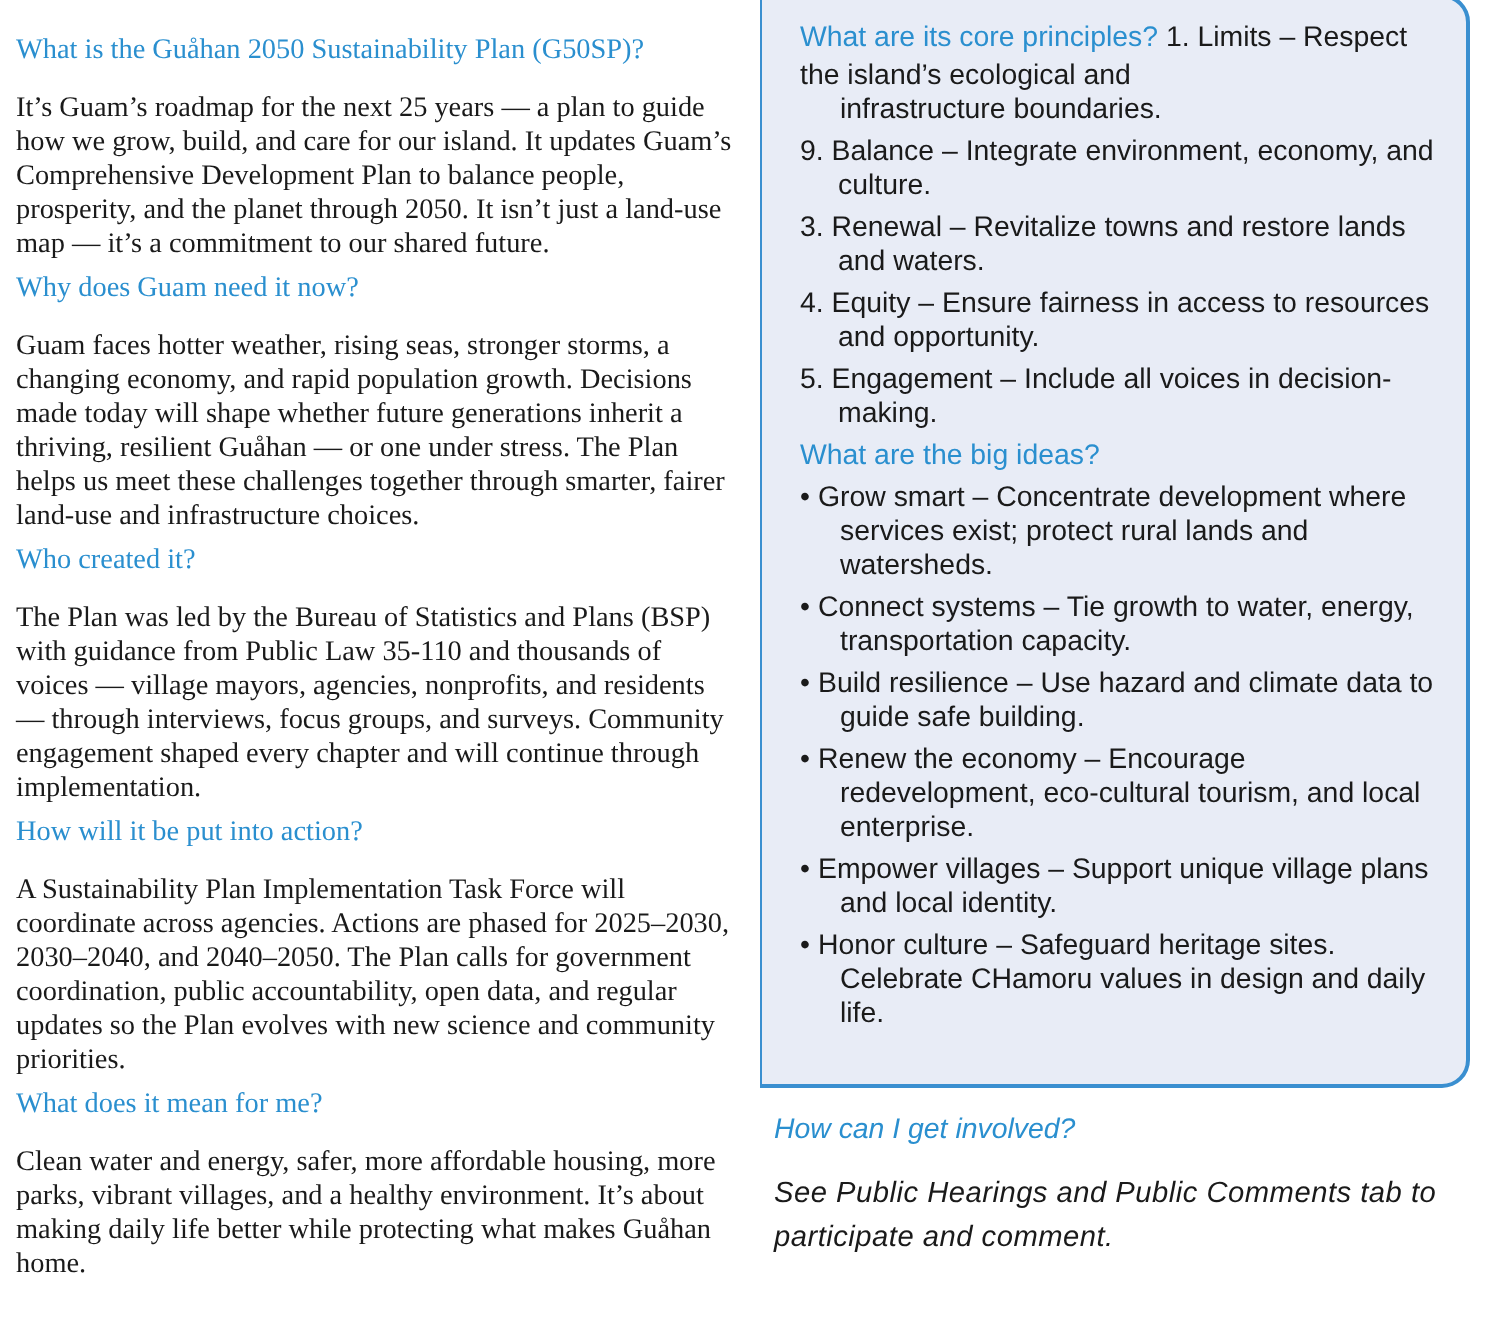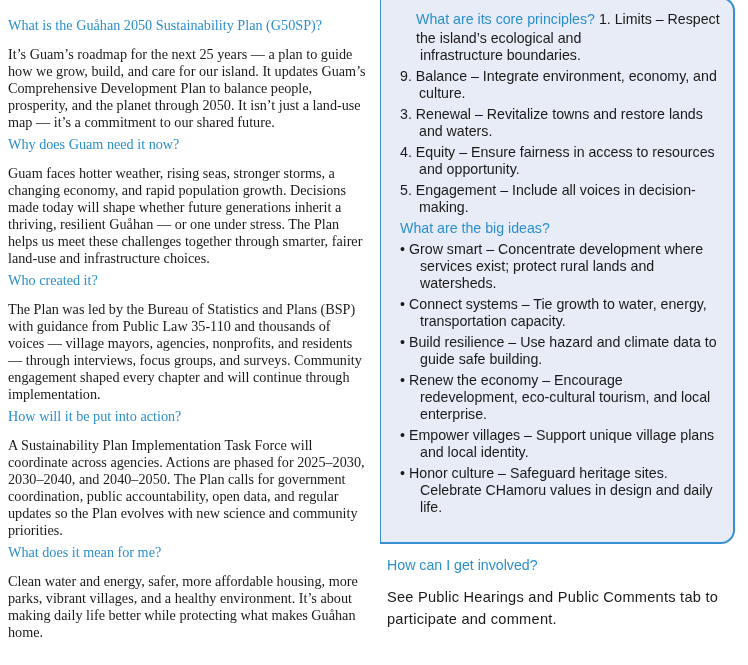--- a/index.html
+++ b/index.html
@@ -46,21 +46,20 @@
       border: 2px solid #3a8fd0;
       border-left: 1.5px solid #3a8fd0;
       border-radius: 0 14px 14px 0;
       box-sizing: border-box;
       padding: 12px 10px 0 19px;
     }
     .box .h-inline { color: #2a8fcf; }
     .box .line {
       font-size: 14.2px;
       line-height: 17px;
-      margin-left: 16px;
     }
     .box .first-line { margin-bottom: 2px; }
     .box .list-item {
       font-size: 14.2px;
       line-height: 17px;
       margin-bottom: 4px;
       padding-left: 20px;
       text-indent: -20px;
     }
     .box .list-item.num { padding-left: 19px; text-indent: -19px; }
@@ -76,20 +75,21 @@
       line-height: 17px;
       margin: 2px 0 4px 0;
     }
     .bullet { display: inline-block; width: 9px; text-indent: 0; }
 
     .involved {
       position: absolute;
       left: 387px;
       top: 557px;
       width: 361px;
+      font-style: italic;
     }
     .involved .h { margin-bottom: 3px; }
     .involved .p {
       font-size: 14.6px;
       line-height: 22px;
       letter-spacing: 0.25px;
     }
   </style>
 </head>
 <body>

